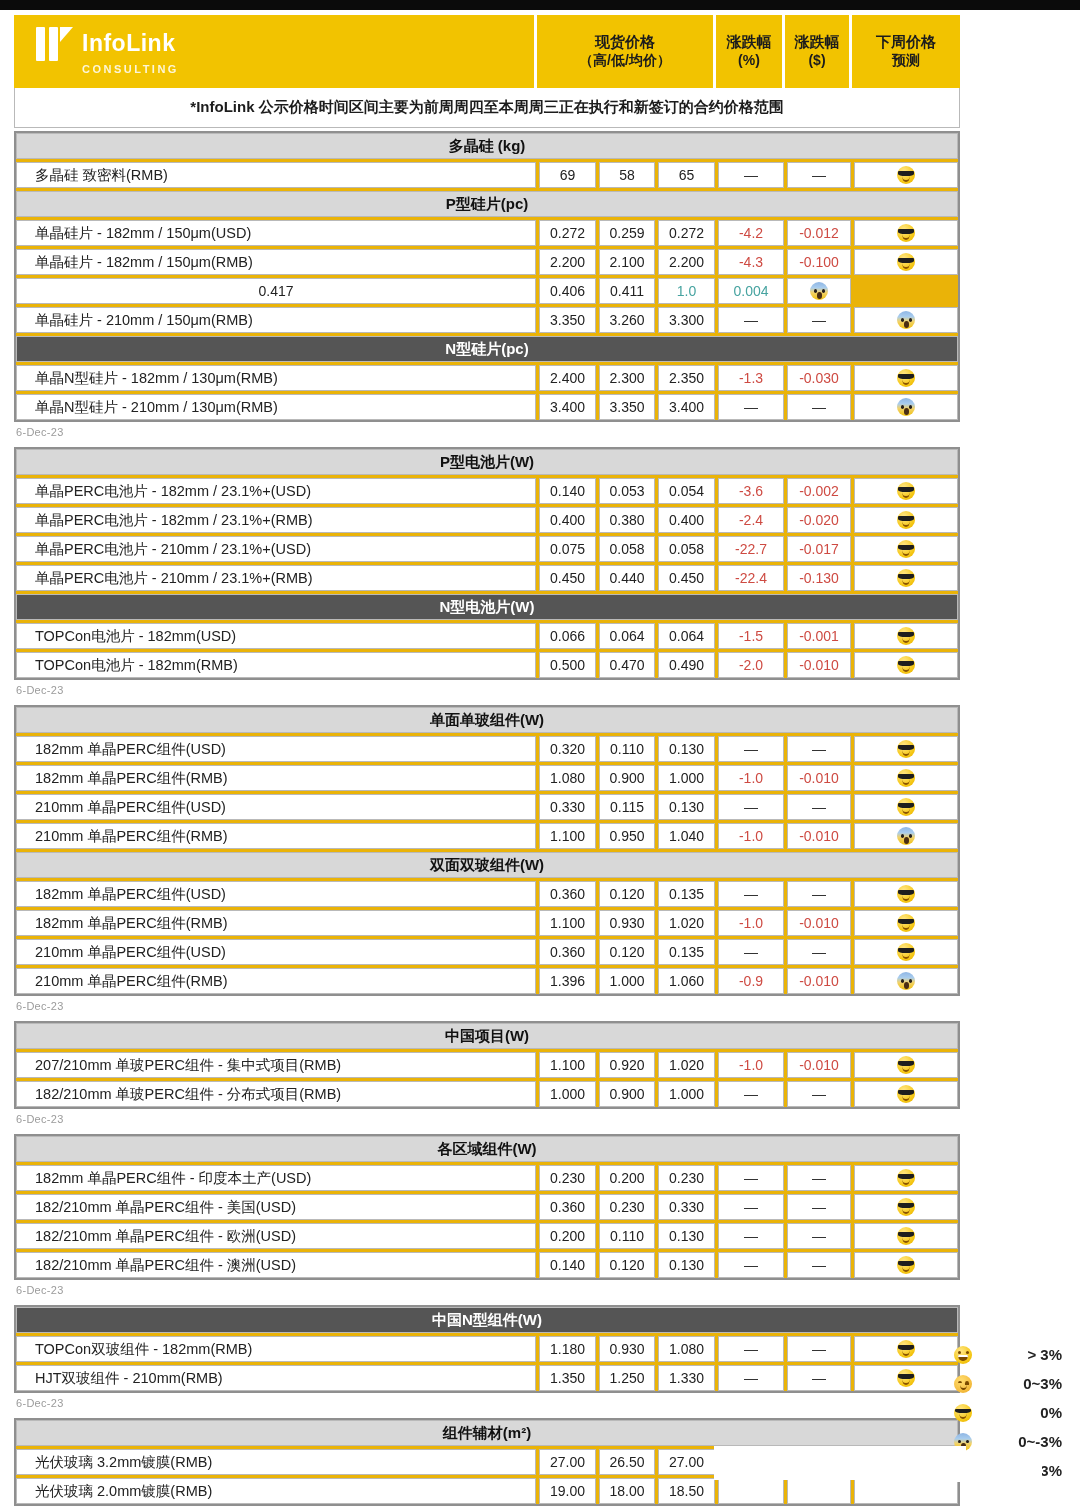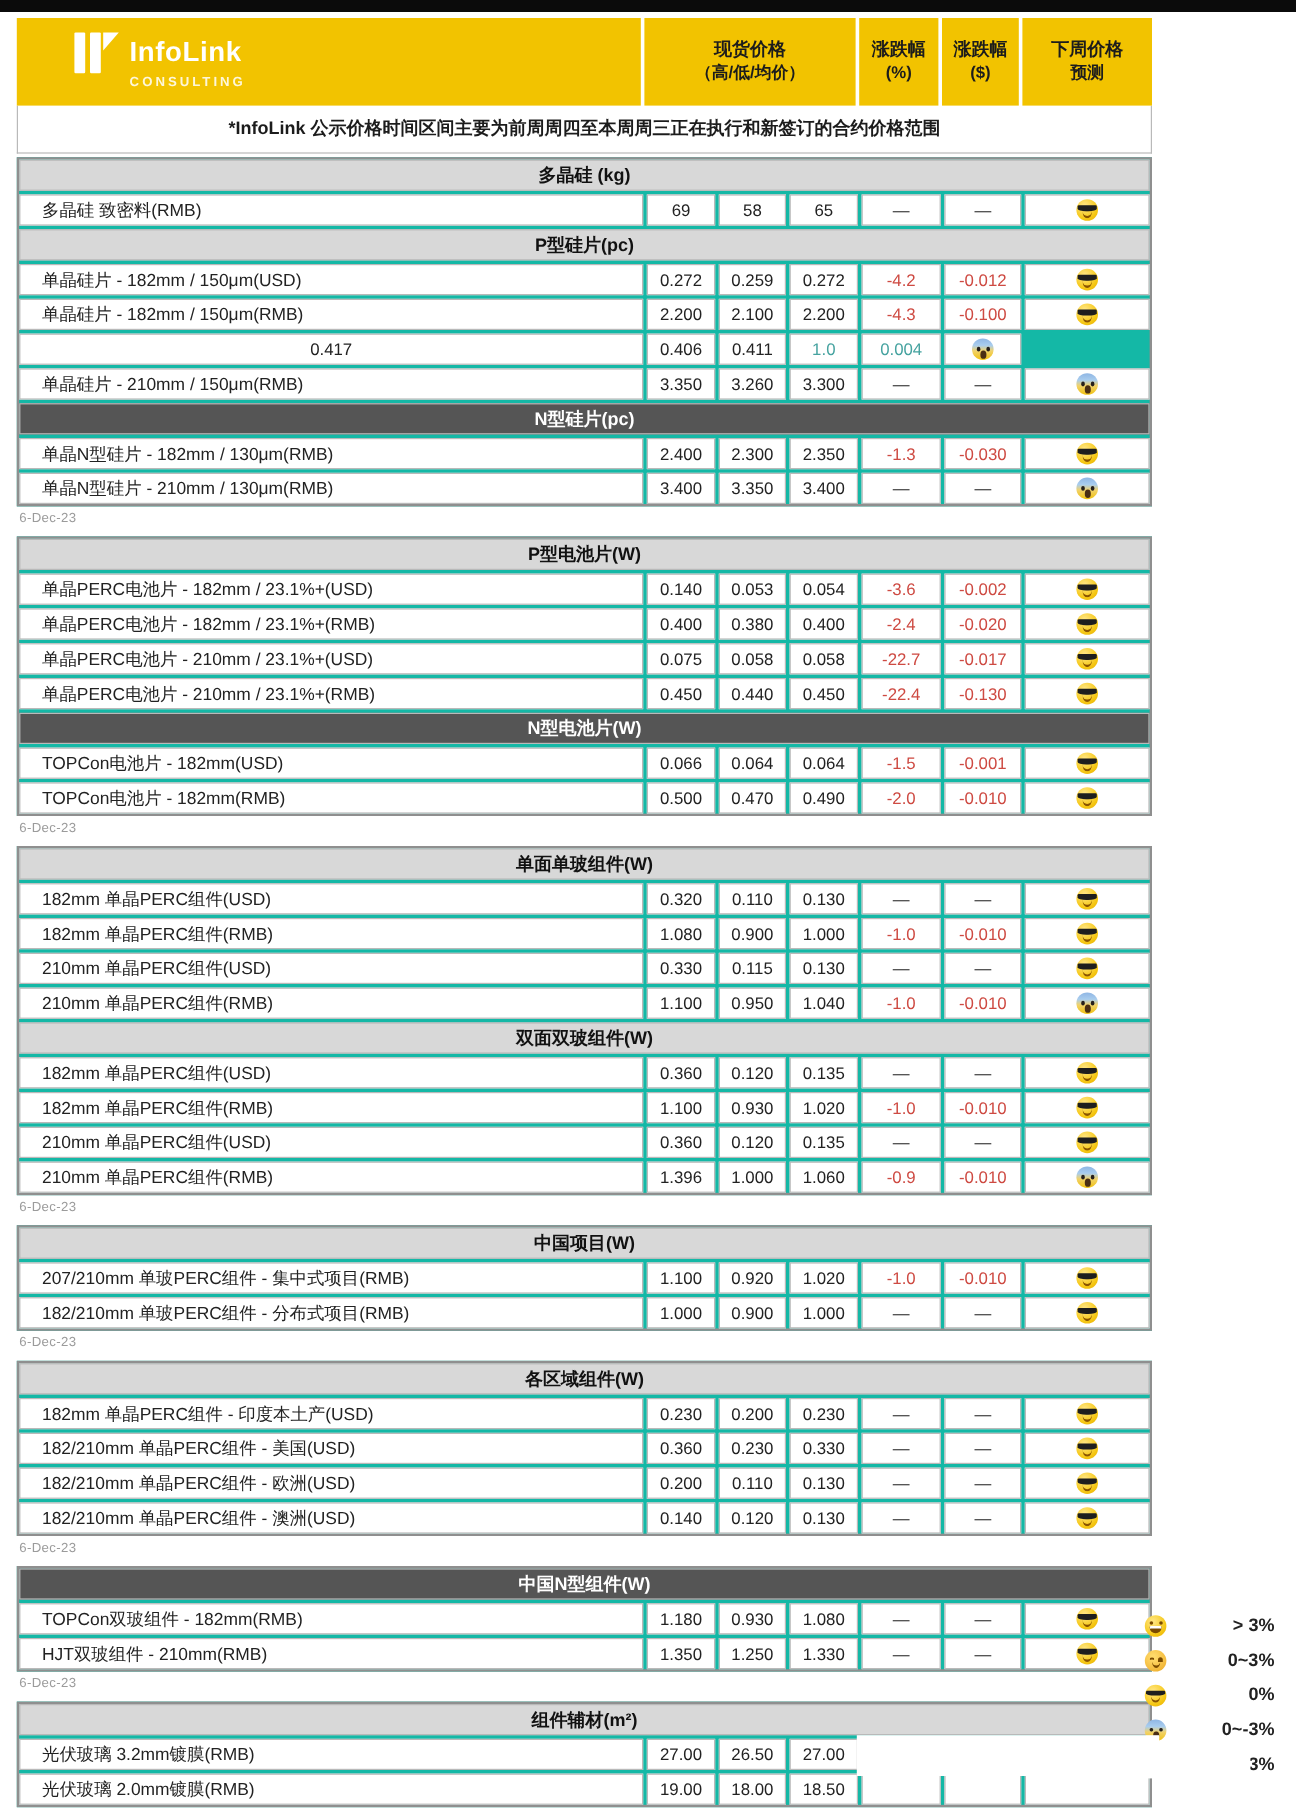--- a/index.html
+++ b/index.html
@@ -13,37 +13,37 @@
     font-family:"Liberation Sans", sans-serif;color:#1c1c1c;overflow:hidden;
   }
   .topbar{position:absolute;left:0;top:0;width:1080px;height:10px;background:#0b0b0b;}
   .sheet{position:absolute;left:14px;top:15px;width:946px;}
 
   
   .yhead{display:grid;grid-template-columns:520px 57px 56px 57px 66px 64px 1fr;gap:3px;height:73px;}
   .ycell{background:var(--yellow);display:flex;flex-direction:column;align-items:center;justify-content:center;
          font-weight:700;line-height:1.25;text-align:center;}
   .ycell .l1{font-size:15px;} .ycell .l2{font-size:14px;}
-  .ylogo{align-items:flex-start;justify-content:center;padding-left:48px;}
+  .ylogo{align-items:flex-start;justify-content:center;padding-left:22px;}
   .logo-row{display:flex;align-items:center;gap:10px;}
   .mark{position:relative;width:36px;height:34px;}
   .mark i{position:absolute;background:#fff;}
   .mark .b1{left:0;top:0;width:9px;height:34px;border-radius:1px;}
   .mark .b2{left:13px;top:0;width:9px;height:34px;border-radius:1px;}
   .mark .tri{left:24px;top:0;width:0;height:0;background:transparent;
              border-left:13px solid #fff;border-bottom:15px solid transparent;}
   .brand{color:#fff;font-weight:700;font-size:23px;letter-spacing:.5px;}
   .brand-sub{color:rgba(255,255,255,.85);font-size:11px;letter-spacing:2.5px;font-weight:700;margin:2px 0 0 46px;}
 
   
   .note{height:40px;border:1px solid var(--border);border-top:none;display:flex;align-items:center;justify-content:center;
         font-weight:700;font-size:15px;margin-top:0;}
 
   
-  .block{border:2px solid var(--outer);background:#14b8a6;display:flex;flex-direction:column;gap:3px;margin-top:3px;}
+  .block{border:2px solid var(--outer);background:#eab308;display:flex;flex-direction:column;gap:3px;margin-top:3px;}
   .sec{height:26px;display:flex;align-items:center;justify-content:center;font-weight:700;font-size:15px;
        border:1px solid var(--border);}
   .sec.light{background:var(--light);color:#111;}
   .sec.dark{background:var(--dark);color:#fff;}
   .row{display:grid;grid-template-columns:520px 57px 56px 57px 66px 64px 1fr;gap:3px;height:26px;}
   .cell{border:1px solid var(--border);display:flex;align-items:center;justify-content:center;
         font-size:14px;background:#fff;color:#222;}
   .cell.name{justify-content:flex-start;padding-left:18px;font-size:14.5px;white-space:nowrap;overflow:hidden;}
   .cell.neg{color:var(--red);}
   .cell.pos{color:var(--teal);}

